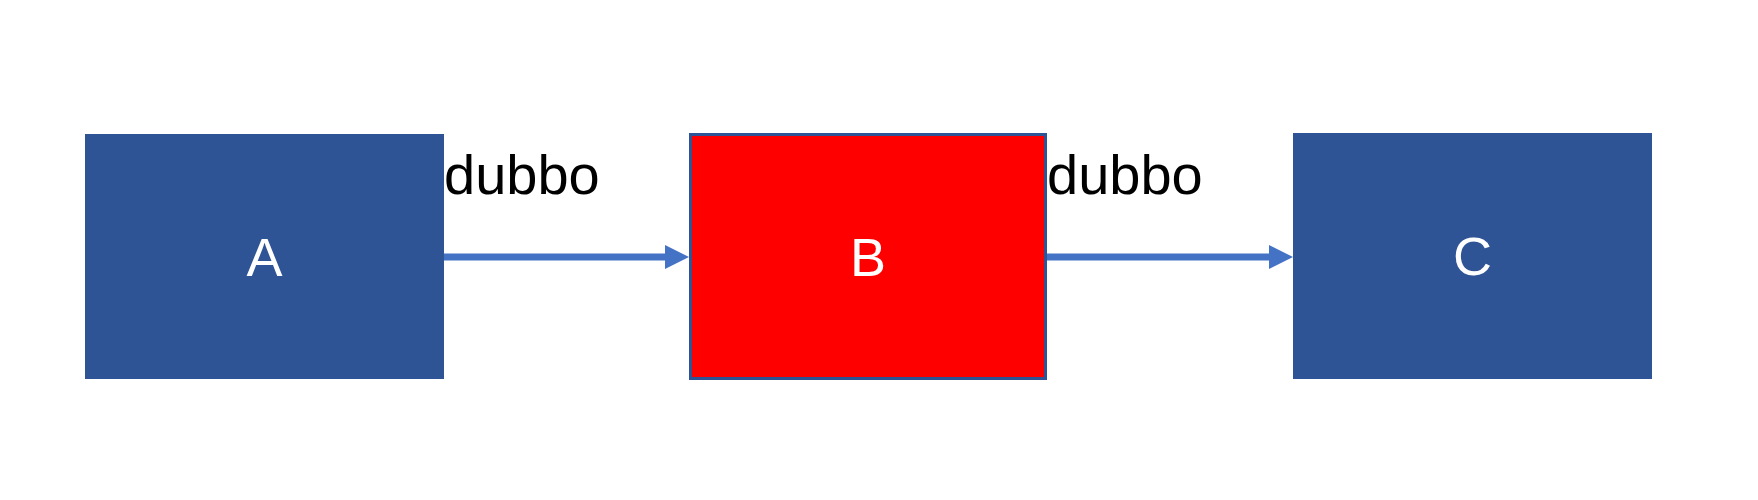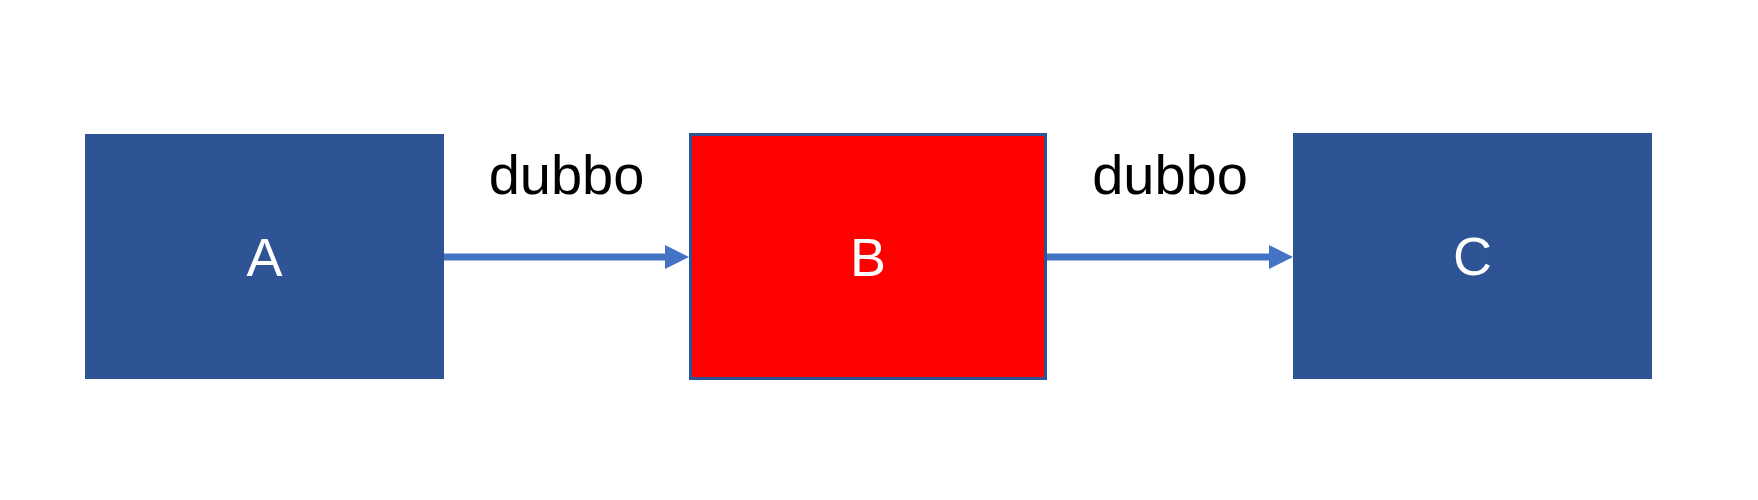--- a/index.html
+++ b/index.html
@@ -31,21 +31,21 @@
     font-size: 54px;
     font-weight: 400;
     line-height: 1;
     user-select: none;
   }
   .edge-label {
     position: absolute;
     font-size: 56px;
     line-height: 1;
     color: #000000;
-    text-align: center;
+    text-align: left;
     white-space: nowrap;
   }
   .edge-label-1 { left: 444px;  top: 147px; width: 245px; }
   .edge-label-2 { left: 1047px; top: 147px; width: 246px; }
   .arrow {
     position: absolute;
     display: block;
   }
   .arrow-1 { left: 444px;  top: 243px; }
   .arrow-2 { left: 1047px; top: 243px; }

